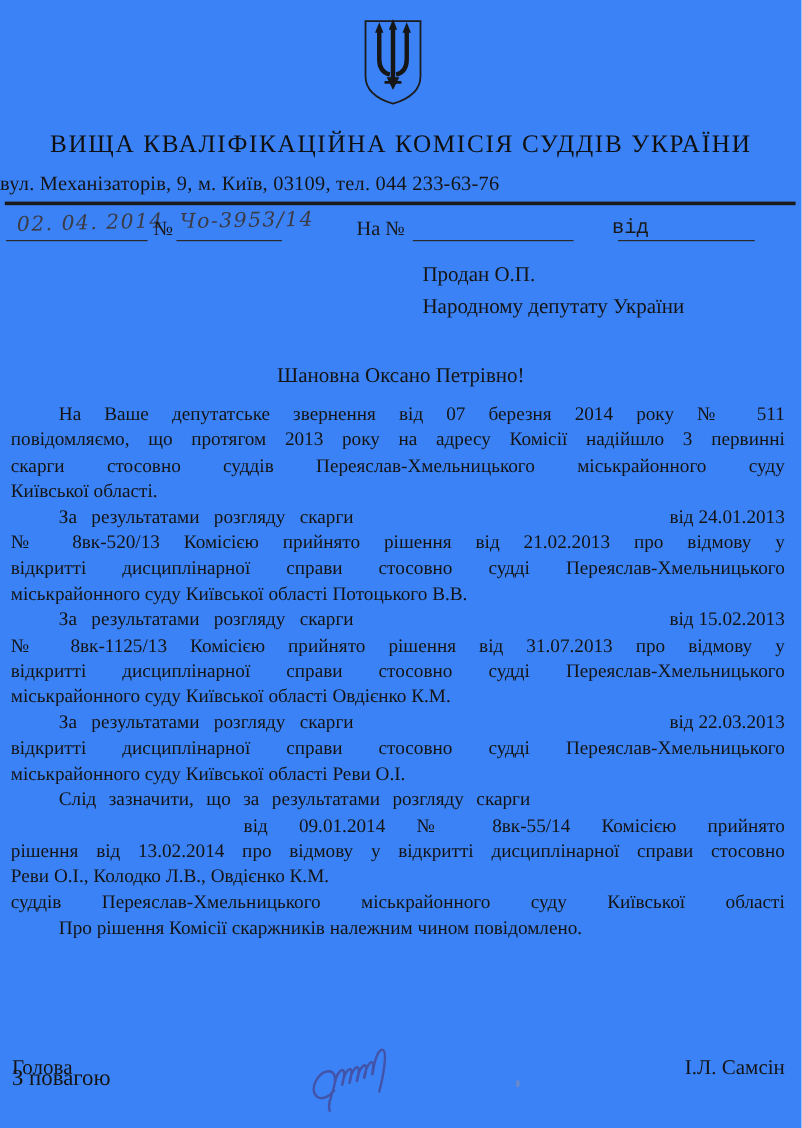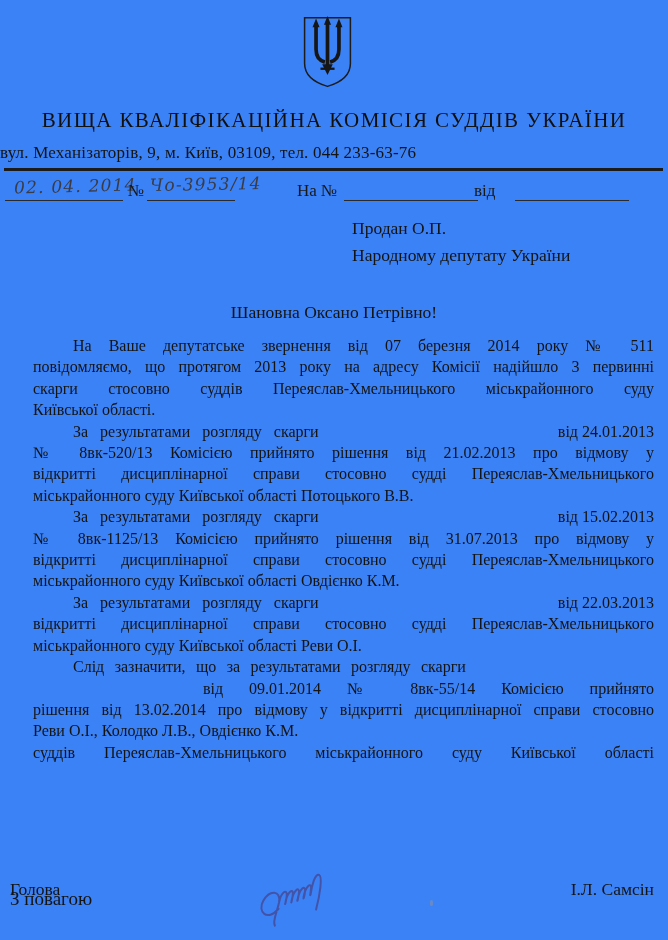--- a/index.html
+++ b/index.html
@@ -25,21 +25,21 @@
     font-family:"DejaVu Serif", serif; font-style:italic; color:#3b3b46;
     letter-spacing:1.2px; white-space:nowrap;
   }
   .hand-date {position:absolute; left:14px; top:176px; font-size:17px; transform:rotate(-1.5deg);}
   .hand-number {position:absolute; left:150px; top:174px; font-size:17px; transform:rotate(-1deg);}
   
   .recipient {position:absolute; left:352px; top:215px; font-size:17.5px; line-height:27px;}
   .salutation {position:absolute; top:302px; left:0; width:100%; text-align:center; font-size:17.5px;}
   
   .body-block {position:absolute; left:9px; top:335px; width:645px; font-size:16px;}
-  .ln {line-height:21.4px; white-space:normal;margin-left:24px;}
+  .ln {line-height:21.4px; white-space:normal;}
   .jf {text-align:justify; text-align-last:justify;}
   .ind {text-indent:40px;}
   .wide {word-spacing:.40em;}
   .split {display:flex; justify-content:space-between;}
   .split .l {padding-left:40px; word-spacing:.50em;}
   .gapright {margin-left:194px; text-align:justify; text-align-last:justify;}
   
   .regards {position:absolute; left:10px; top:888px; font-size:19px;}
   .position {position:absolute; left:10px; top:879px; font-size:17.5px;}
   .signer {position:absolute; right:14px; top:879px; font-size:17.5px;}
@@ -66,21 +66,21 @@
   <div class="org-address">вул. Механізаторів, 9, м. Київ, 03109, тел. 044 233-63-76</div>
   <div class="rule"></div>
 
   <div class="uline" style="left:5px; width:118px;"></div>
   <div class="hand hand-date">02. 04. 2014</div>
   <div class="ref-label" style="left:128px;">№</div>
   <div class="uline" style="left:147px; width:88px;"></div>
   <div class="hand hand-number">Чо-3953/14</div>
   <div class="ref-label" style="left:297px;">На №</div>
   <div class="uline" style="left:344px; width:134px;"></div>
-  <div class="ref-label" style="left:474px;">від</div>
+  <div class="ref-label" style="left:510px;font-family:Liberation Mono, monospace;">від</div>
   <div class="uline" style="left:515px; width:114px;"></div>
 
   <div class="recipient">
     <div>Продан О.П.</div>
     <div>Народному депутату України</div>
   </div>
 
   <div class="salutation">Шановна Оксано Петрівно!</div>
 
   <div class="body-block">
@@ -116,20 +116,23 @@
       <div class="ln jf">відкритті дисциплінарної справи стосовно судді Переяслав-Хмельницького</div>
       <div class="ln">міськрайонного суду Київської області Реви О.І.</div>
     </div>
     <div>
       <div class="ln ind wide">Слід зазначити, що за результатами розгляду скарги</div>
       <div class="ln gapright">від 09.01.2014 № 8вк-55/14 Комісією прийнято</div>
       <div class="ln jf">рішення від 13.02.2014 про відмову у відкритті дисциплінарної справи стосовно</div>
       <div class="ln">Реви О.І., Колодко Л.В., Овдієнко К.М.</div>
       <div class="ln jf">суддів Переяслав-Хмельницького міськрайонного суду Київської області</div>
     </div>
+    <div>
+      <div class="ln ind">Про рішення Комісії скаржників належним чином повідомлено.</div>
+    </div>
   </div>
 
   <div class="regards">З повагою</div>
   <div class="position">Голова</div>
   <div class="signer">І.Л. Самсін</div>
 
   <svg class="signature" viewBox="0 0 110 62">
     <path fill="none" stroke="#4353a8" stroke-width="1.9" stroke-linecap="round" d="M30,46 C18,58 9,47 16,37 C23,27 34,28 31,40 C28,50 23,57 25,62
              M31,40 C34,30 40,27 39,34 C38,40 36,44 37,41
              C40,30 46,27 45,33 C44,39 42,43 43,40

